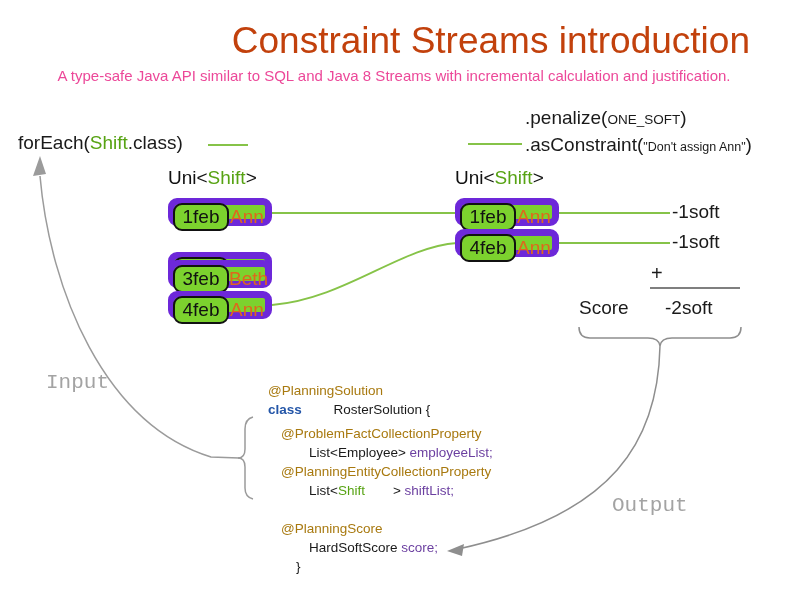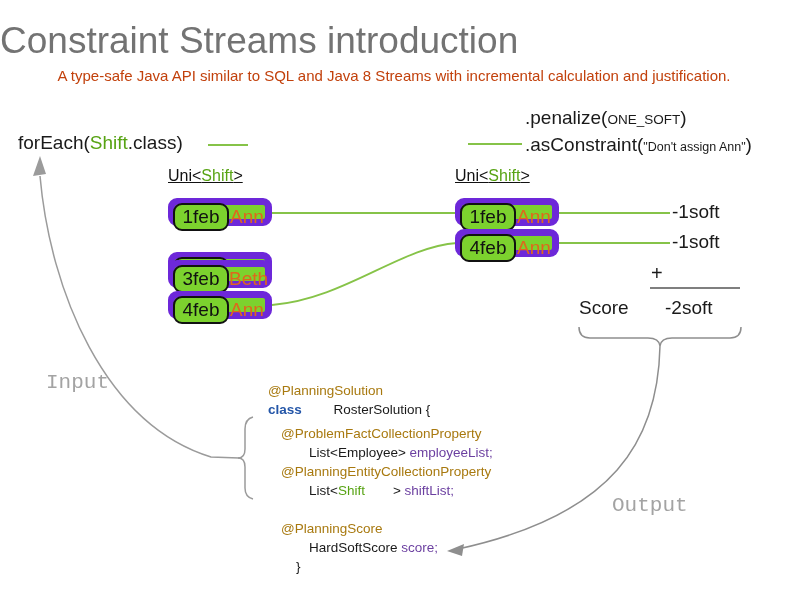--- a/index.html
+++ b/index.html
@@ -1,25 +1,25 @@
 <!DOCTYPE html>
 <html style="--c-green: #57a313; --c-cellgreen: #7cd22e; --c-linegreen: #86c348; --c-orange: #df671c; --c-gold: #a8790f; --c-blue: #2456a8; --c-purple: #6b3fa0; --c-gray: #8e8e8e;"><head>
 <meta charset="utf-8">
 <style>
   html,body{margin:0;padding:0;}
   body{font-family:"Liberation Sans","DejaVu Sans",sans-serif;background:#fff;}
   .stage{position:relative;width:800px;height:600px;overflow:hidden;background:#fff;}
   .abs{position:absolute;}
-  .title{top:20px;left:0;width:750px;text-align:left;font-size:37px;color:#737373;letter-spacing:0;}
-  .subtitle{top:67px;left:0;width:788px;text-align:center;font-size:15px;color:#c2410c;}
+  .title{top:20px;left:0;width:750px;text-align:right;font-size:37px;color:#c2410c;letter-spacing:0;}
+  .subtitle{top:67px;left:0;width:788px;text-align:center;font-size:15px;color:#ec4899;}
   .expr{font-size:19px;color:#1a1a1a;white-space:nowrap;}
   .expr .small{font-size:13.5px;}
   .green{color:var(--c-green);}
   .svg-layer{position:absolute;left:0;top:0;z-index:1;pointer-events:none;}
-  .uni-label{font-size:16px;color:#111;z-index:2;white-space:nowrap;text-decoration:underline;}
+  .uni-label{font-size:19px;color:#111;z-index:2;white-space:nowrap;}
   .shift-row{position:absolute;width:104px;height:28px;background:var(--c-cellgreen);
     border:7px solid #6d28d9;border-radius:9px;box-sizing:border-box;z-index:2;padding-left:22px;}
   .date-box{position:absolute;left:-2px;top:-2px;height:28px;width:56px;background:var(--c-cellgreen);
     border:2px solid #111;border-radius:9px;box-sizing:border-box;font-size:19px;line-height:23px;
     text-align:center;color:#111;}
   .row-name{position:absolute;left:54px;right:0;top:0;bottom:0;text-align:center;font-size:19px;
     line-height:24px;color:var(--c-orange);}
   .penalty{font-size:19px;color:#1a1a1a;z-index:2;}
   .plus{font-size:20px;color:#1a1a1a;}
   .score-text{font-size:19px;color:#1a1a1a;}

